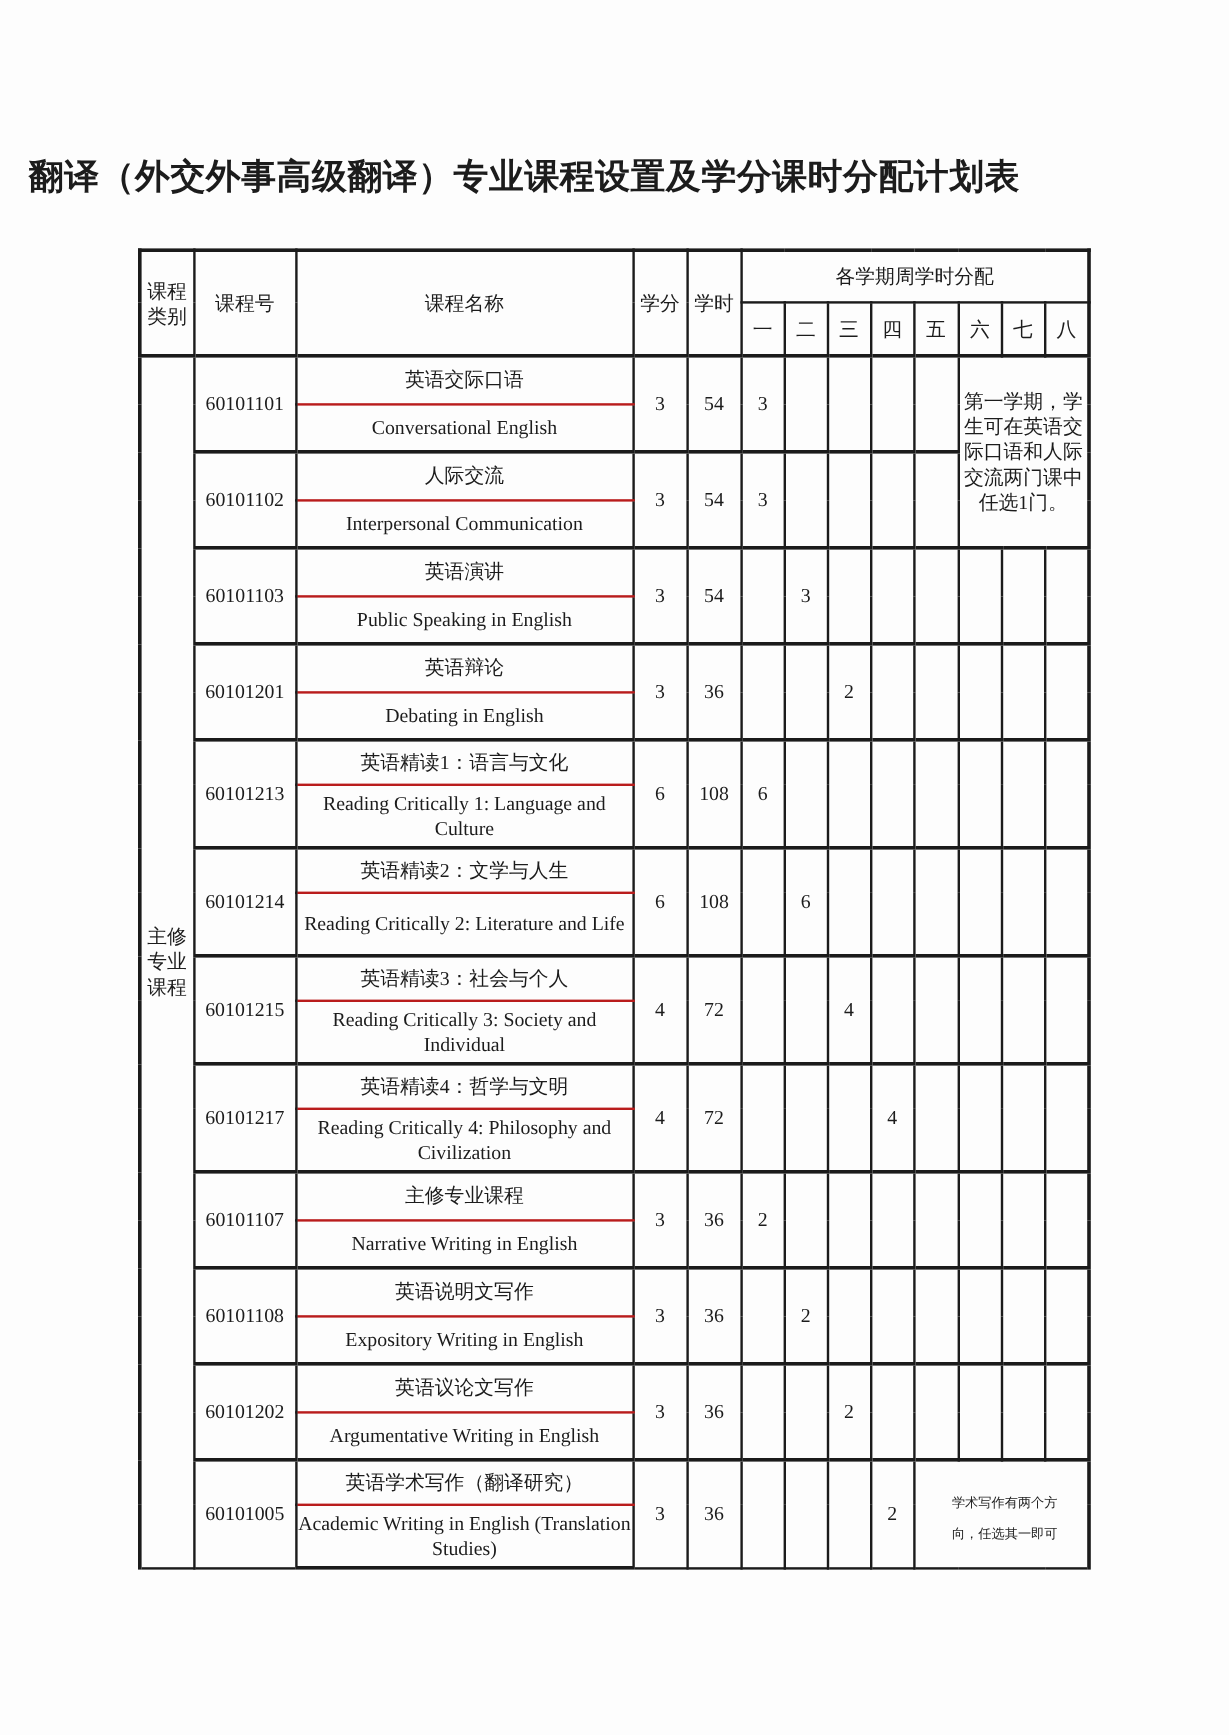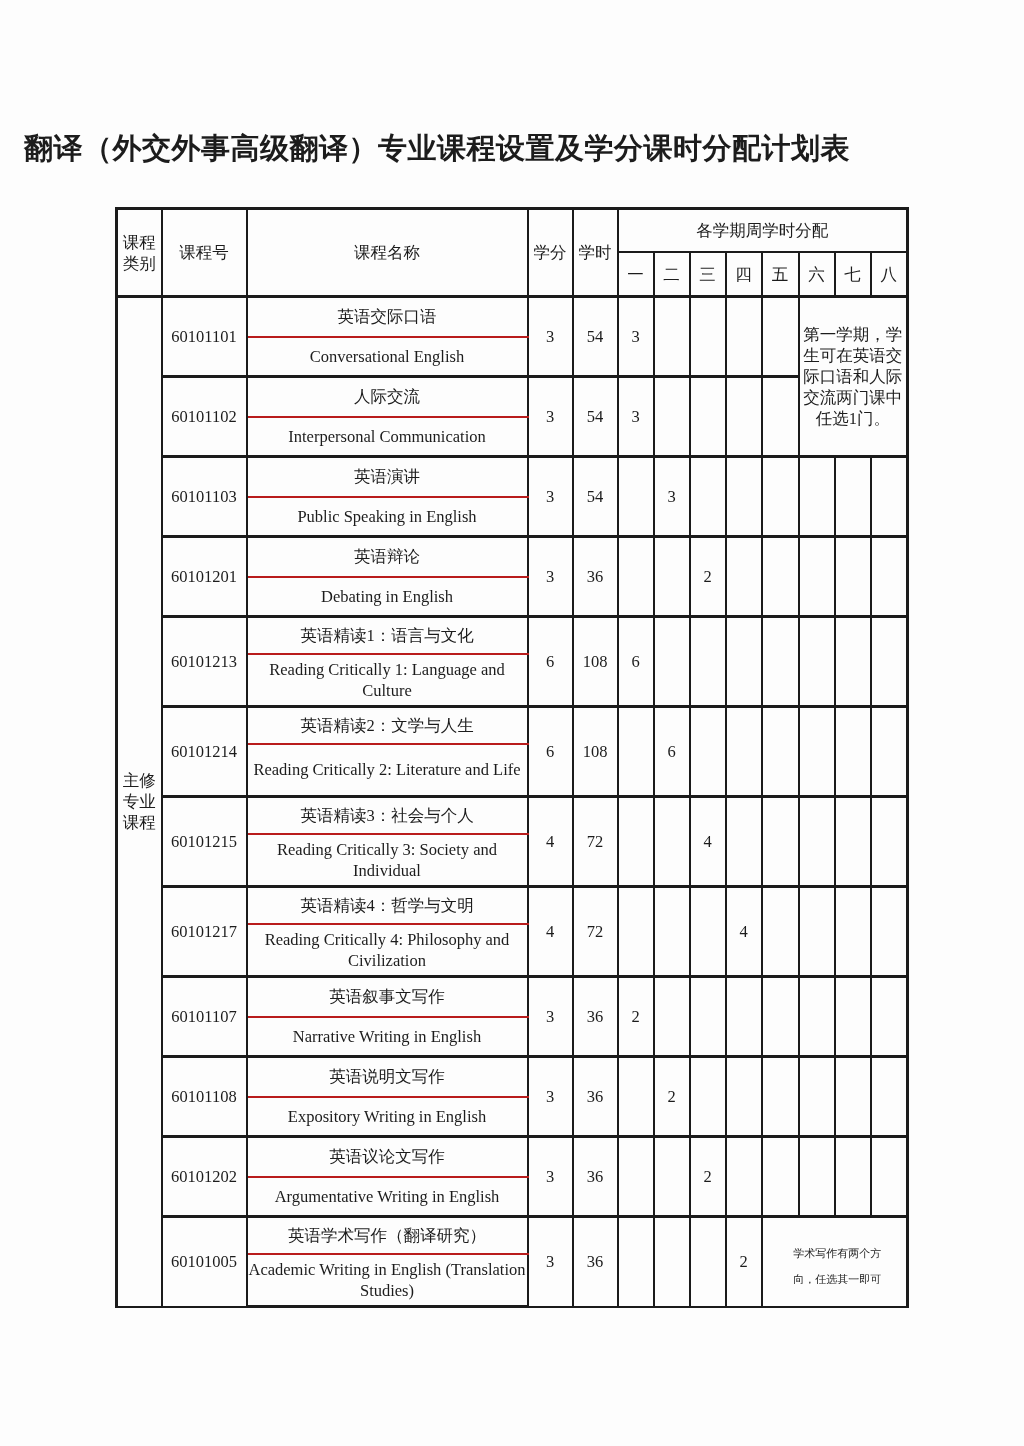--- a/index.html
+++ b/index.html
@@ -237,21 +237,21 @@
           <td rowspan="2"></td>
           <td rowspan="2"></td>
           <td rowspan="2"></td>
           <td rowspan="2"></td>
         </tr>
         <tr style="height: 53px;">
           <td class="name-en">Reading Critically 4: Philosophy and Civilization</td>
         </tr>
         <tr class="row-zh" style="height: 40px;">
           <td rowspan="2">60101107</td>
-          <td class="name-zh">英语叙事文写作</td>
+          <td class="name-zh">主修专业课程</td>
           <td rowspan="2">3</td>
           <td rowspan="2">36</td>
           <td rowspan="2">2</td>
           <td rowspan="2"></td>
           <td rowspan="2"></td>
           <td rowspan="2"></td>
           <td rowspan="2"></td>
           <td rowspan="2"></td>
           <td rowspan="2"></td>
           <td rowspan="2"></td>

